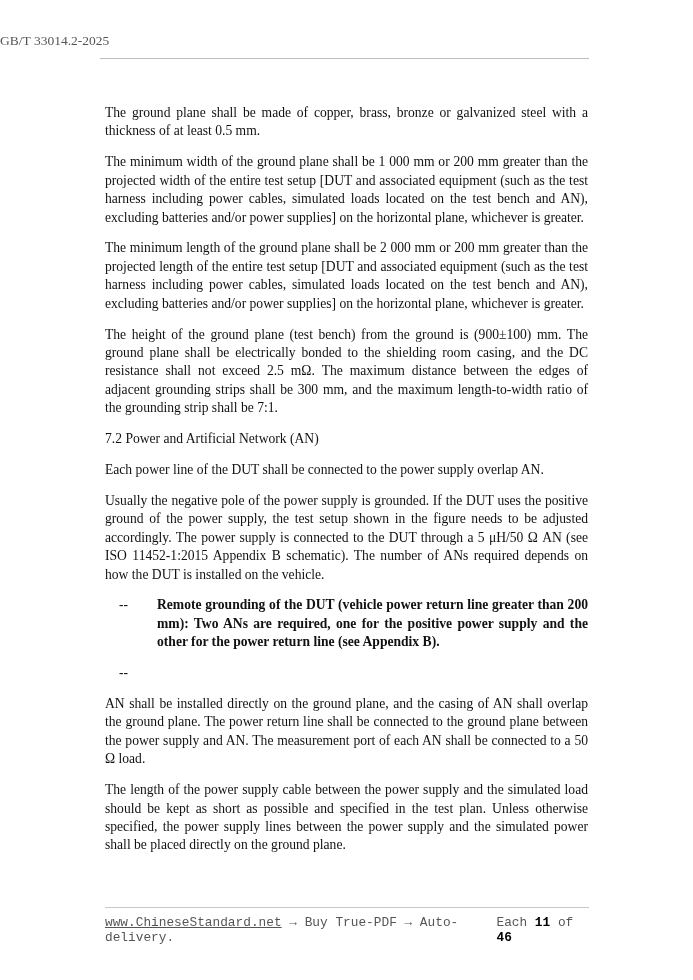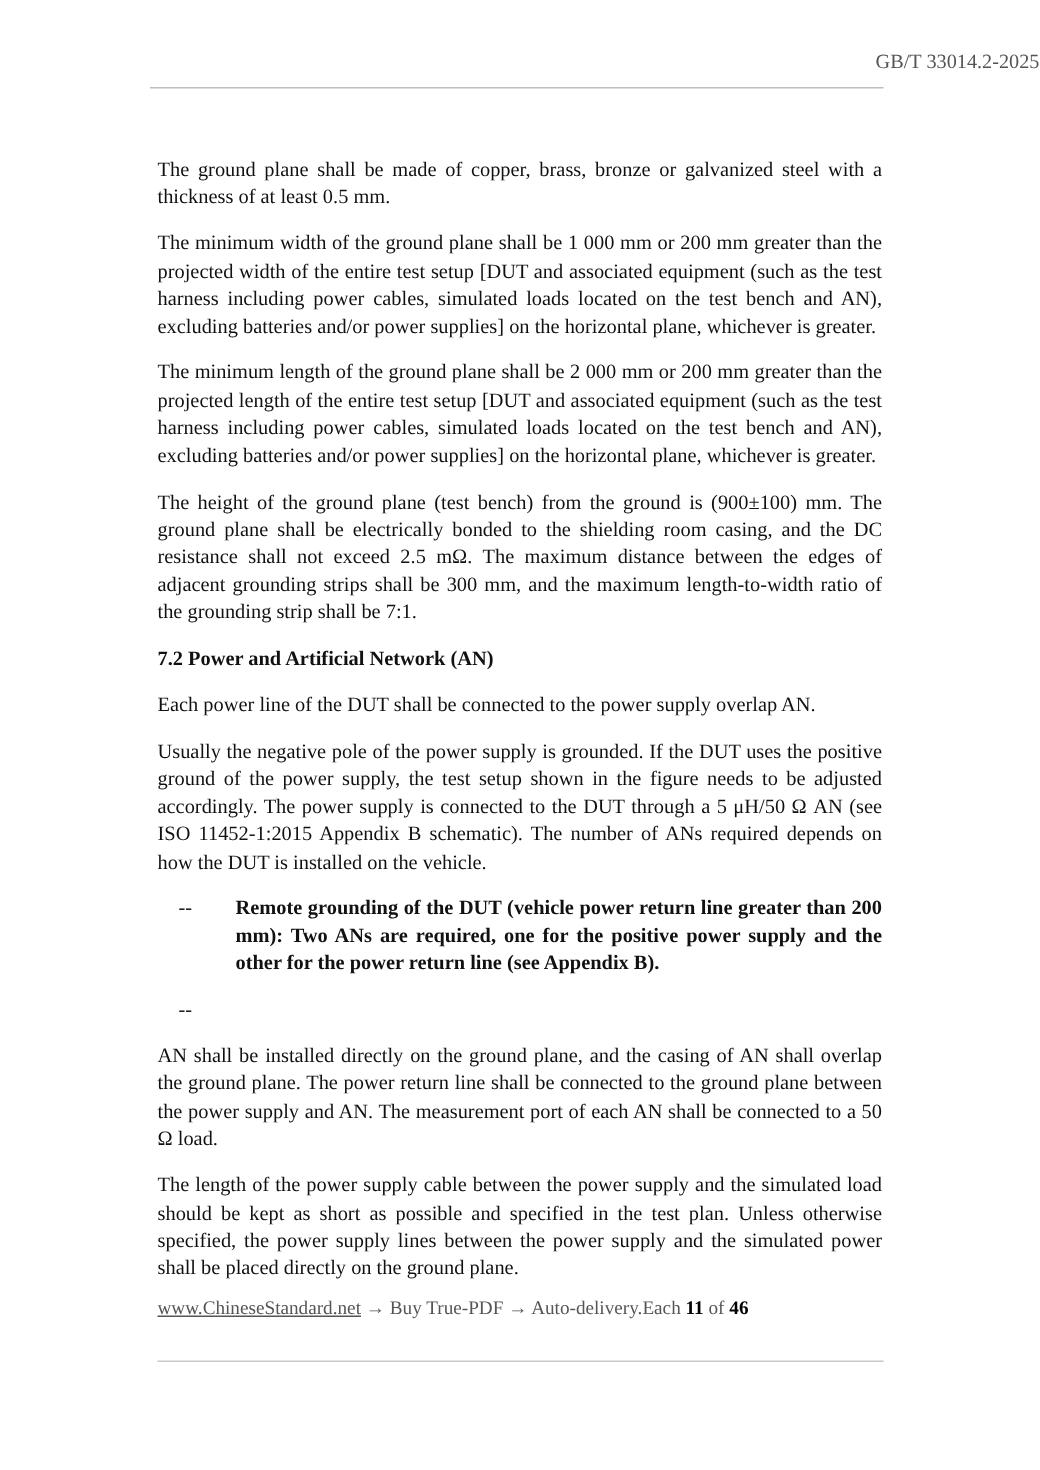--- a/index.html
+++ b/index.html
@@ -1,41 +1,41 @@
 <!DOCTYPE html>
 <html><head>
 <meta charset="utf-8">
 <style>
   html, body { margin: 0; padding: 0; background: #ffffff; }
   body { width: 693px; height: 980px; position: relative; overflow: hidden; }
   .page { position: absolute; left: 0; top: 0; width: 693px; height: 980px; background: #fff; }
   .header-title {
-    position: absolute; top: 33px; left: 0; width: 693px; text-align: right;
+    position: absolute; top: 33px; left: 0; width: 693px; text-align: left;
     font-family: "Liberation Serif", serif; font-size: 13.5px; color: #555;
   }
   .header-rule {
     position: absolute; top: 58px; left: 100px; width: 489px; height: 0;
     border-top: 1px solid #bdbdbd;
   }
   .body {
     position: absolute; left: 105px; top: 70px; width: 483px;
     font-family: "Liberation Serif", serif; font-size: 13.6px; line-height: 18.4px; color: #111; margin-top: 34px;
   }
   .para { margin: 0 0 12.5px 0; text-align: justify; }
-  .heading { font-weight: bold; margin: 0 0 12.5px 0; }
+  .heading { font-weight: normal; margin: 0 0 12.5px 0; }
   .list-item { display: flex; margin: 0 0 12.5px 0; }
   .list-item .dash { width: 52px; padding-left: 14px; box-sizing: border-box; flex: none; }
   .list-item .text { flex: 1; text-align: justify; font-weight: bold; }
   .footer-rule {
     position: absolute; top: 907px; left: 105px; width: 484px; height: 0;
     border-top: 1px solid #c8c8c8;
   }
   .footer {
-    position: absolute; top: 865px; left: 105px; width: 484px;
-    font-family: Liberation Serif, serif; font-size: 12.8px; color: #555;
+    position: absolute; top: 915px; left: 105px; width: 484px;
+    font-family: Liberation Mono, monospace; font-size: 12.8px; color: #555;
     display: flex; justify-content: flex-start;
   }
   .footer a { color: #555; text-decoration: underline; }
   .footer .pg b { color: #000000; font-weight: bold; }
 </style>
 </head>
 <body>
 
 <div class="page">
   <div class="header-title">GB/T 33014.2-2025</div>

